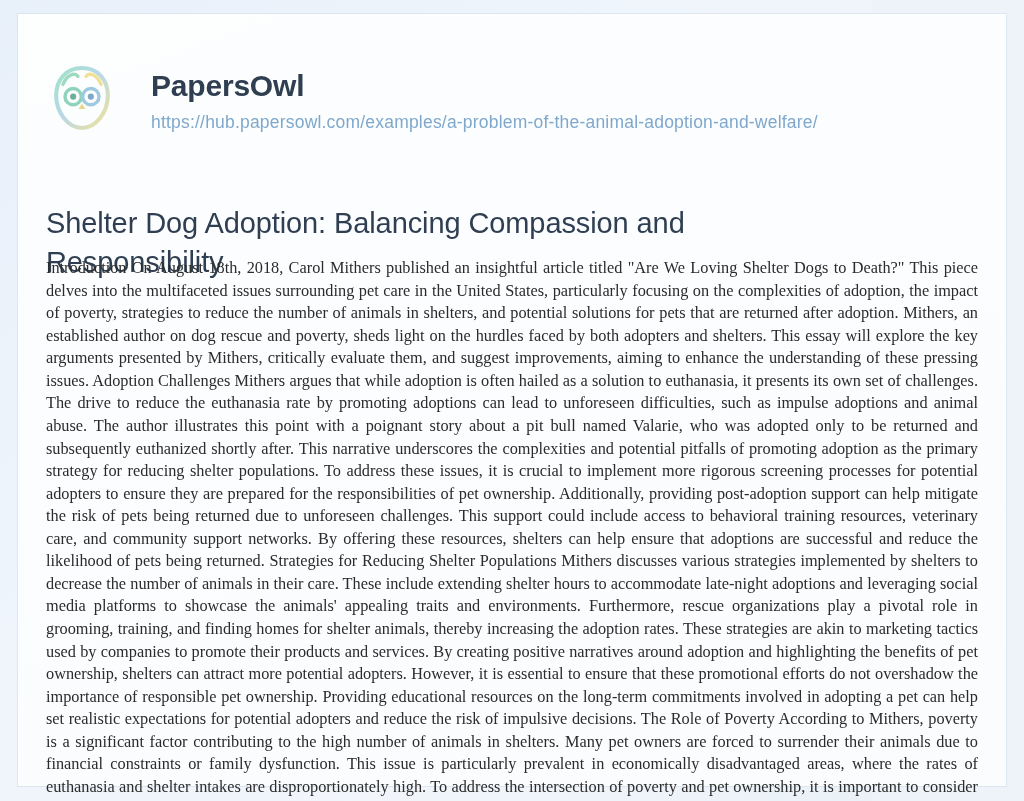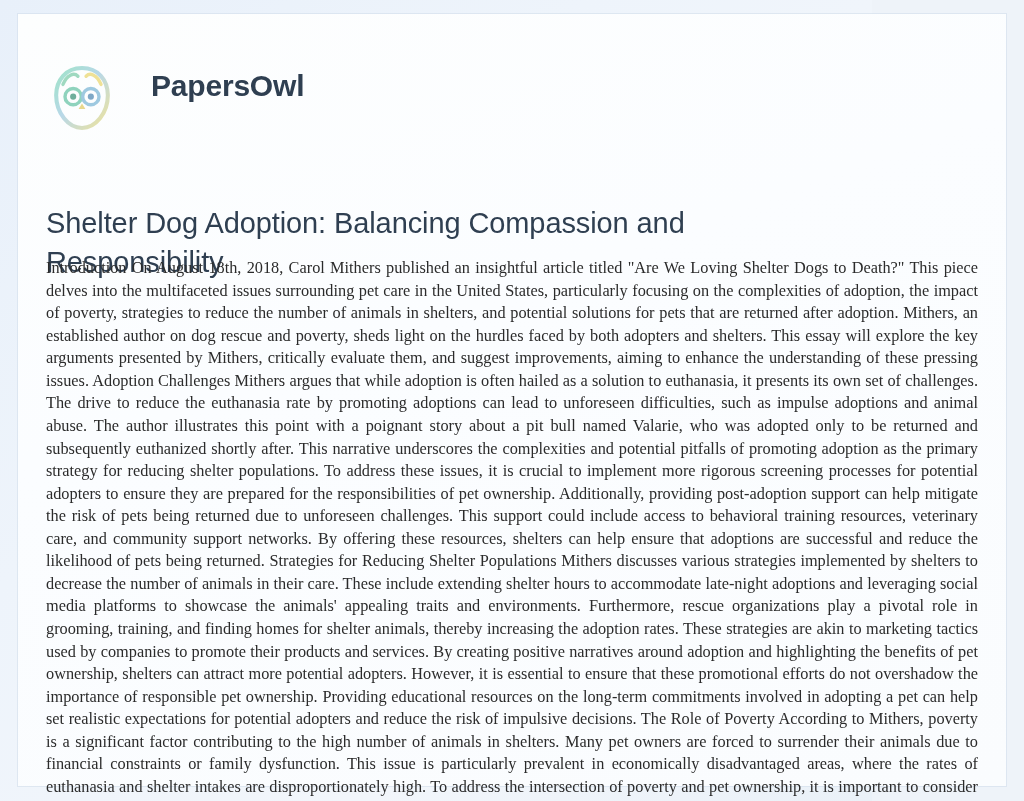--- a/index.html
+++ b/index.html
@@ -114,20 +114,21 @@
           <circle cx="37" cy="48" r="12" fill="none" stroke="#8fd3bd" stroke-width="5"></circle>
           <circle cx="63" cy="48" r="12" fill="none" stroke="#9ec9e0" stroke-width="5"></circle>
           <circle cx="37" cy="48" r="4.5" fill="#6fae9b"></circle>
           <circle cx="63" cy="48" r="4.5" fill="#7fa8c6"></circle>
           <path d="M50 58 L45 66 L55 66 Z" fill="#e8d88d"></path>
         </svg>
       </div>
 
       <div class="brand">PapersOwl</div>
 
+      <div class="url">https://hub.papersowl.com/examples/a-problem-of-the-animal-adoption-and-welfare/</div>
     </div>
 
     <h1 class="doc-title">Shelter Dog Adoption: Balancing Compassion and Responsibility</h1>
 
     <div class="body-text">
       <p>Introduction On August 18th, 2018, Carol Mithers published an insightful article titled "Are We Loving Shelter Dogs to Death?" This piece delves into the multifaceted issues surrounding pet care in the United States, particularly focusing on the complexities of adoption, the impact of poverty, strategies to reduce the number of animals in shelters, and potential solutions for pets that are returned after adoption. Mithers, an established author on dog rescue and poverty, sheds light on the hurdles faced by both adopters and shelters. This essay will explore the key arguments presented by Mithers, critically evaluate them, and suggest improvements, aiming to enhance the understanding of these pressing issues. Adoption Challenges Mithers argues that while adoption is often hailed as a solution to euthanasia, it presents its own set of challenges. The drive to reduce the euthanasia rate by promoting adoptions can lead to unforeseen difficulties, such as impulse adoptions and animal abuse. The author illustrates this point with a poignant story about a pit bull named Valarie, who was adopted only to be returned and subsequently euthanized shortly after. This narrative underscores the complexities and potential pitfalls of promoting adoption as the primary strategy for reducing shelter populations. To address these issues, it is crucial to implement more rigorous screening processes for potential adopters to ensure they are prepared for the responsibilities of pet ownership. Additionally, providing post-adoption support can help mitigate the risk of pets being returned due to unforeseen challenges. This support could include access to behavioral training resources, veterinary care, and community support networks. By offering these resources, shelters can help ensure that adoptions are successful and reduce the likelihood of pets being returned. Strategies for Reducing Shelter Populations Mithers discusses various strategies implemented by shelters to decrease the number of animals in their care. These include extending shelter hours to accommodate late-night adoptions and leveraging social media platforms to showcase the animals' appealing traits and environments. Furthermore, rescue organizations play a pivotal role in grooming, training, and finding homes for shelter animals, thereby increasing the adoption rates. These strategies are akin to marketing tactics used by companies to promote their products and services. By creating positive narratives around adoption and highlighting the benefits of pet ownership, shelters can attract more potential adopters. However, it is essential to ensure that these promotional efforts do not overshadow the importance of responsible pet ownership. Providing educational resources on the long-term commitments involved in adopting a pet can help set realistic expectations for potential adopters and reduce the risk of impulsive decisions. The Role of Poverty According to Mithers, poverty is a significant factor contributing to the high number of animals in shelters. Many pet owners are forced to surrender their animals due to financial constraints or family dysfunction. This issue is particularly prevalent in economically disadvantaged areas, where the rates of euthanasia and shelter intakes are disproportionately high. To address the intersection of poverty and pet ownership, it is important to consider initiatives that provide financial assistance to struggling pet owners. This could include</p>
     </div>
 
   </div>
 </div>

